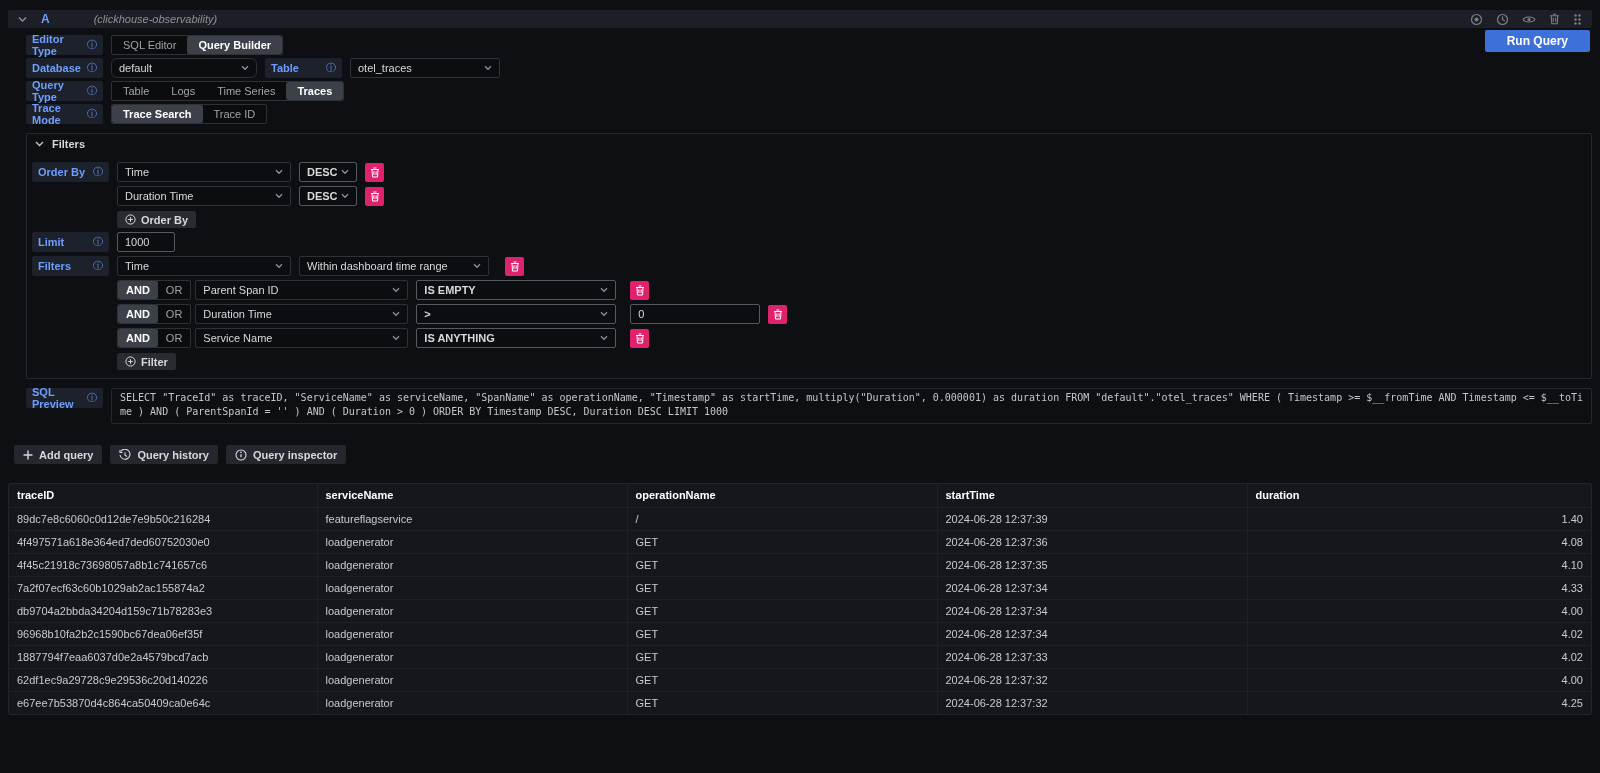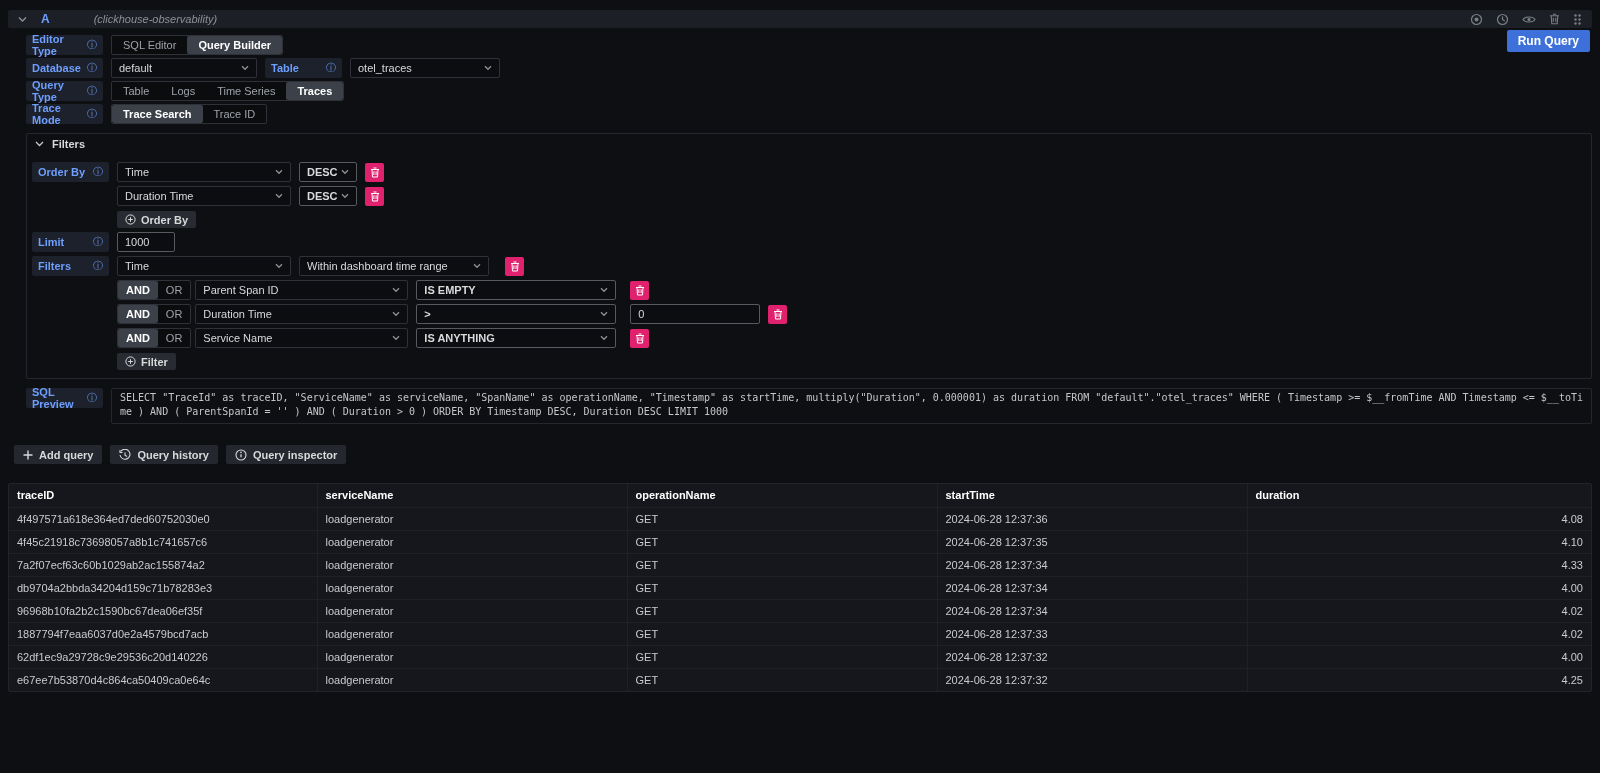--- a/index.html
+++ b/index.html
@@ -48,21 +48,21 @@
   .select {
     height:20px; background:#0c0d11; border:1px solid #2e3138; border-radius:2px;
     display:flex; align-items:center; justify-content:space-between;
     padding:0 7px; color:#d8d9da; cursor:pointer; white-space:nowrap;
   }
   .select.lite { border-color:#565960; font-weight:bold; }
   .input {
     height:20px; background:#0c0d11; border:1px solid #565960; border-radius:2px;
     color:#d8d9da; padding:0 7px; font-size:11px; font-family:inherit;
   }
-  .w146{width:146px;} .w150{width:150px;} .w186{width:174px;} .w58{width:58px;}
+  .w146{width:146px;border-radius:6px;} .w150{width:150px;} .w186{width:174px;} .w58{width:58px;}
   .w47{width:58px;} .w190{width:190px;} .w213{width:213px;} .w200{width:200px;} .w130{width:130px;}
 
   .trash-btn {
     width:19px; height:19px; background:#e0226e; border:none; border-radius:2px;
     display:flex; align-items:center; justify-content:center; cursor:pointer; flex:none;
   }
   .add-btn {
     height:17px; background:#282b31; border:none; border-radius:2px;
     color:#d8d9da; font-weight:bold; font-size:11px; font-family:inherit;
     display:inline-flex; align-items:center; gap:5px; padding:0 8px; cursor:pointer;
@@ -83,21 +83,21 @@
   .andor {
     display:inline-flex; height:20px; background:#0b0c0e;
     border:1px solid #2e3138; border-radius:2px; overflow:hidden; flex:none;
   }
   .andor span { display:flex; align-items:center; padding:0 8px; color:#9fa3aa; cursor:pointer; }
   .andor span.active { background:#3b4049; color:#fff; font-weight:bold; border-radius:2px; }
 
   .run-btn {
     position:absolute; top:30px; right:10px; height:22px;
     background:#3d71d9; color:#fff; border:none; border-radius:2px;
-    font-weight:bold; font-size:12px; font-family:inherit; padding:0 11px; cursor:pointer;
+    font-weight:bold; font-size:12px; font-family:inherit; padding:0 22px; cursor:pointer;
   }
 
   
   .sqlrow { display:flex; align-items:flex-start; margin-top:9px; }
   .sqlrow .lbl { height:20px; }
   .sql {
     margin-left:8px; flex:1; border:1px solid #25272e; border-radius:2px;
     font-family:"DejaVu Sans Mono", monospace; font-size:10px; line-height:14px;
     color:#c5c6c8; padding:2px 8px 4px 8px; word-break:break-all;
   }
@@ -537,20 +537,27 @@
       <thead>
         <tr>
           <th>traceID</th>
           <th>serviceName</th>
           <th>operationName</th>
           <th>startTime</th>
           <th class="num">duration</th>
         </tr>
       </thead>
       <tbody>
+  <tr>
+    <td class="link">89dc7e8c6060c0d12de7e9b50c216284</td>
+    <td>featureflagservice</td>
+    <td>/</td>
+    <td>2024-06-28 12:37:39</td>
+    <td class="num">1.40</td>
+  </tr>
 
   <tr>
     <td class="link">4f497571a618e364ed7ded60752030e0</td>
     <td>loadgenerator</td>
     <td>GET</td>
     <td>2024-06-28 12:37:36</td>
     <td class="num">4.08</td>
   </tr>
 
   <tr>

